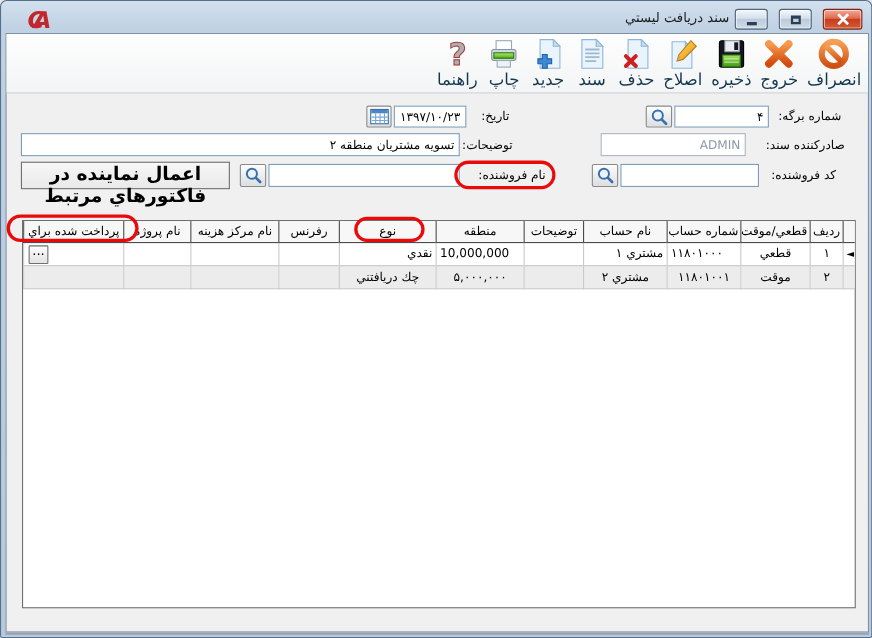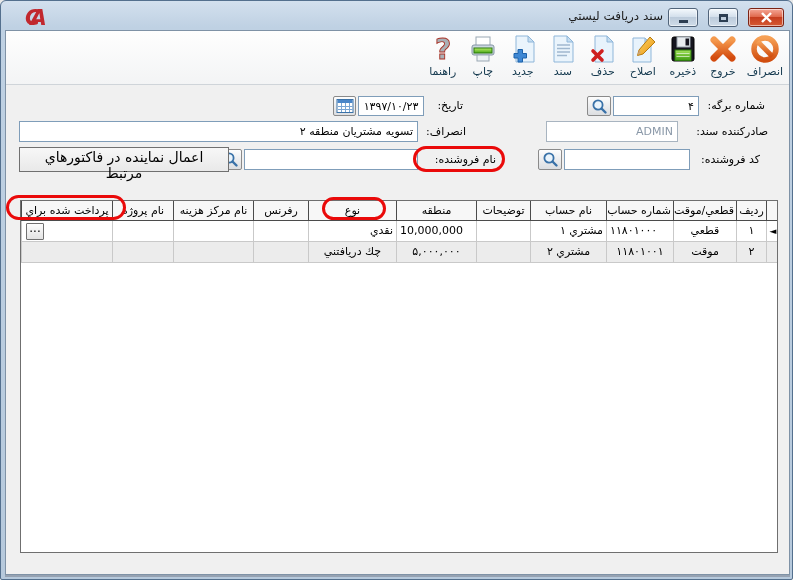--- a/index.html
+++ b/index.html
@@ -26,32 +26,32 @@
   .glyph-max{width:9px;height:8px;border:2px solid #2c3e52;border-top-width:3px;}
   
   .client-bg{position:absolute;left:4px;top:29px;width:785px;height:545px;
     background:#f0f0f0;border:1px solid #7f92a6;box-shadow:0 2px 0 #96a2b2;}
   .toolbar{position:absolute;left:5px;top:30px;width:783px;height:54px;direction:rtl;
     background:linear-gradient(180deg,#fefefe,#f3f4f5);border-bottom:1px solid #cfd4d9;
     display:flex;align-items:flex-start;padding:1px 3px 0 0;gap:2px;}
   .tbtn{min-width:38px;height:51px;display:flex;flex-direction:column;align-items:center;
     justify-content:flex-start;padding:1px 3px 0 3px;cursor:default;}
   .tbtn svg{display:block;}
-  .tlabel{font-size:11px;color:#13384e;line-height:14px;white-space:nowrap;}
+  .tlabel{font-size:15px;color:#13384e;line-height:14px;white-space:nowrap;}
   
   .flabel{position:absolute;font-size:11px;color:#000;direction:rtl;white-space:nowrap;}
   .tinput{position:absolute;border:1px solid #7f9db9;background:#fff;font-size:11px;
     padding:1px 4px;direction:rtl;}
   .tinput.ltr{direction:ltr;}
   .sqbtn{position:absolute;border:1px solid #8a8a8a;border-radius:2px;
     background:linear-gradient(180deg,#fdfdfd,#e9eaec 60%,#dcdee1);
     display:flex;align-items:center;justify-content:center;padding:0;cursor:default;}
-  .apply-btn{position:absolute;left:18px;top:146px;width:210px;height:25px;
+  .apply-btn{position:absolute;left:18px;top:146px;width:190px;height:25px;
     border:1px solid #707070;background:linear-gradient(180deg,#f7f7f7,#e9e9e9);
-    font-size:14px;color:#000;direction:rtl;cursor:default;}
+    font-size:17px;color:#000;direction:rtl;cursor:default;font-weight:bold;}
   
   .gridpanel{position:absolute;left:19px;top:199px;width:758px;height:353px;
     background:#fff;border:1px solid #6f6f6f;overflow:hidden;}
   table.grid{border-collapse:collapse;table-layout:fixed;direction:rtl;width:757px;}
   table.grid th{height:19px;font-size:11px;font-weight:normal;color:#000;background:#f7f7f7;
     border-left:1px solid #4b4b4b;border-bottom:1px solid #4b4b4b;text-align:center;
     padding:0 2px;white-space:nowrap;overflow:hidden;}
   table.grid td{height:21px;font-size:11px;color:#000;background:#fff;
     border-left:1px solid #c9c9c9;border-bottom:1px solid #c9c9c9;
     padding:0 3px;white-space:nowrap;overflow:hidden;}
@@ -227,21 +227,21 @@
       <line x1="9.5" y1="5" x2="9.5" y2="14" stroke="#7aa6d4"></line>
       <line x1="13.5" y1="5" x2="13.5" y2="14" stroke="#7aa6d4"></line>
       <line x1="2" y1="8.5" x2="16.5" y2="8.5" stroke="#7aa6d4"></line>
       <line x1="2" y1="11.5" x2="16.5" y2="11.5" stroke="#7aa6d4"></line>
     </svg>
   </button>
 
   <span class="flabel" style="right:24px;top:124px;">صادركننده سند:</span>
   <input class="tinput" style="left: 545px; top: 120px; width: 132px; height: 21px; text-align: right; color: rgb(138, 152, 168); border-color: rgb(168, 180, 192);" value="ADMIN">
 
-  <span class="flabel" style="right:326px;top:124px;">انصراف:</span>
+  <span class="flabel" style="right:326px;top:124px;">توضيحات:</span>
   <input class="tinput" style="left: 18px; top: 120px; width: 399px; height: 21px; text-align: right;" value="تسويه مشتريان منطقه ۲">
 
   <span class="flabel" style="right:32px;top:152px;">كد فروشنده:</span>
   <input class="tinput" style="left: 563px; top: 148px; width: 126px; height: 21px;" value="">
   <button class="sqbtn" style="left:537px;top:148px;width:24px;height:21px;">
     <svg width="17" height="17" viewBox="0 0 17 17">
       <circle cx="7" cy="7" r="4.6" fill="#eaf4fc" stroke="#3a72a8" stroke-width="1.8"></circle>
       <line x1="10.5" y1="10.5" x2="14.5" y2="14.5" stroke="#3a72a8" stroke-width="2.4" stroke-linecap="round"></line>
     </svg>
   </button>

